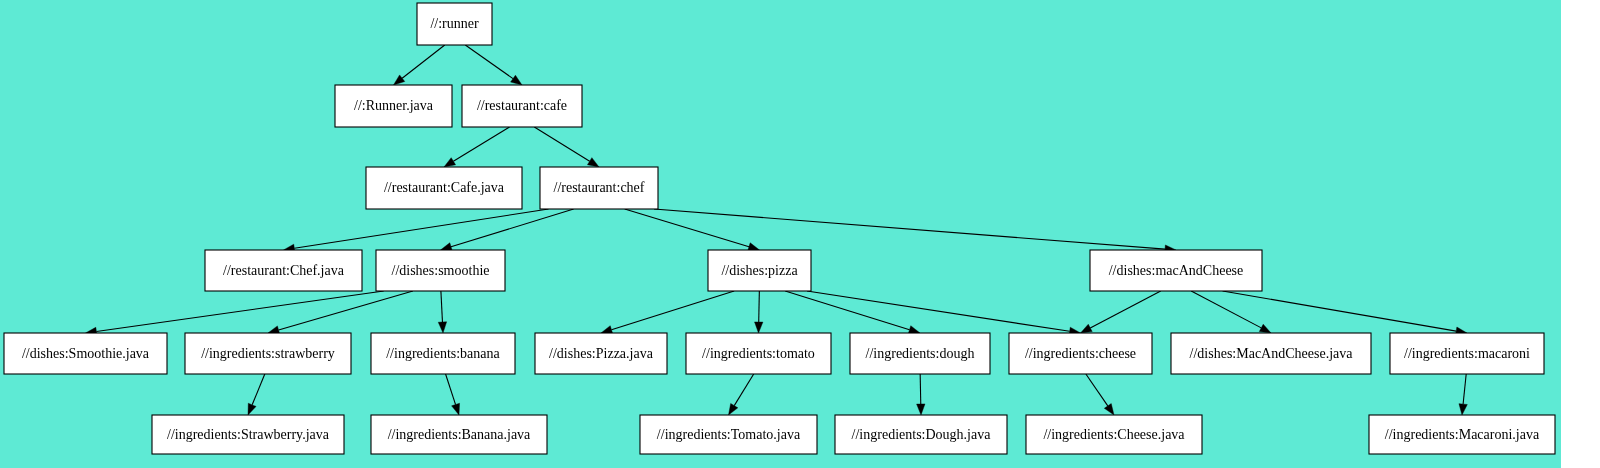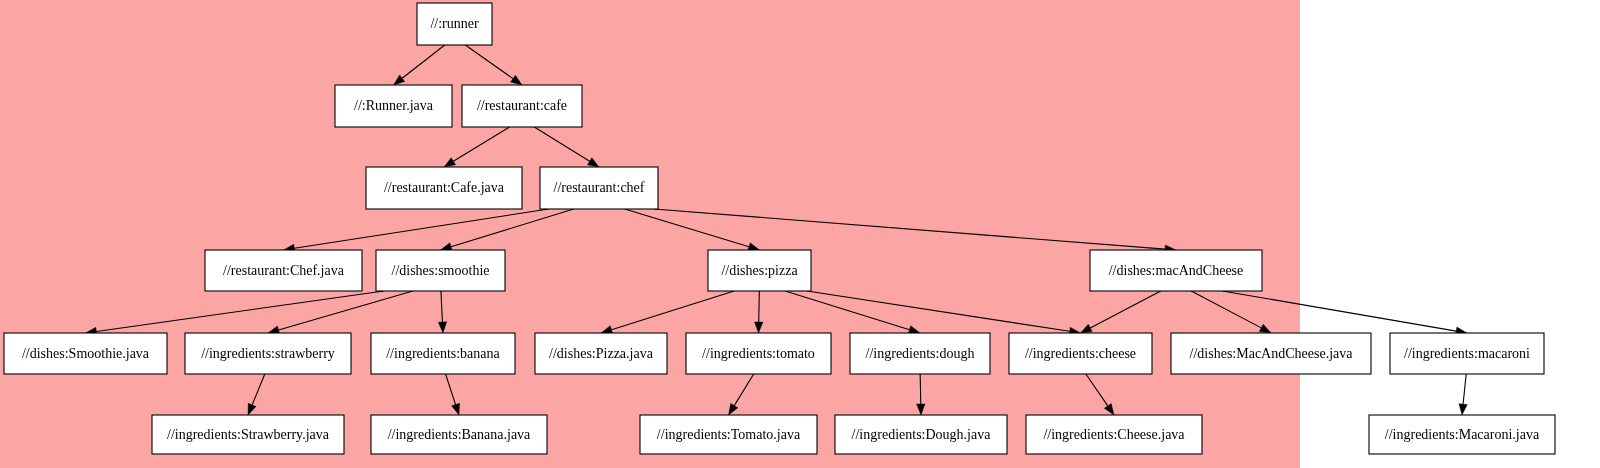--- a/index.html
+++ b/index.html
@@ -8,23 +8,23 @@
     background: #ffffff;
   }
   body {
     width: 1600px;
     height: 468px;
     font-family: "Liberation Serif", "DejaVu Serif", serif;
     overflow: hidden;
   }
   #graph-root {
     position: relative;
-    width: 1300px;
+    width: 1561px;
     height: 468px;
-    background: #fca5a5;
+    background: #5eead4;
   }
   #graph-svg {
     position: absolute;
     top: 0;
     left: 0;
     width: 1600px;
     height: 468px;
     display: block;
   }
   .node-box {

